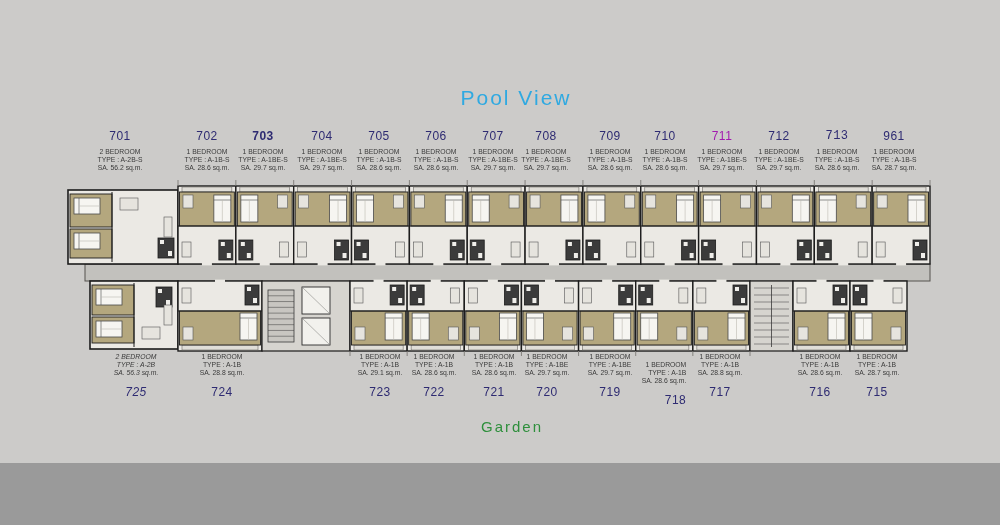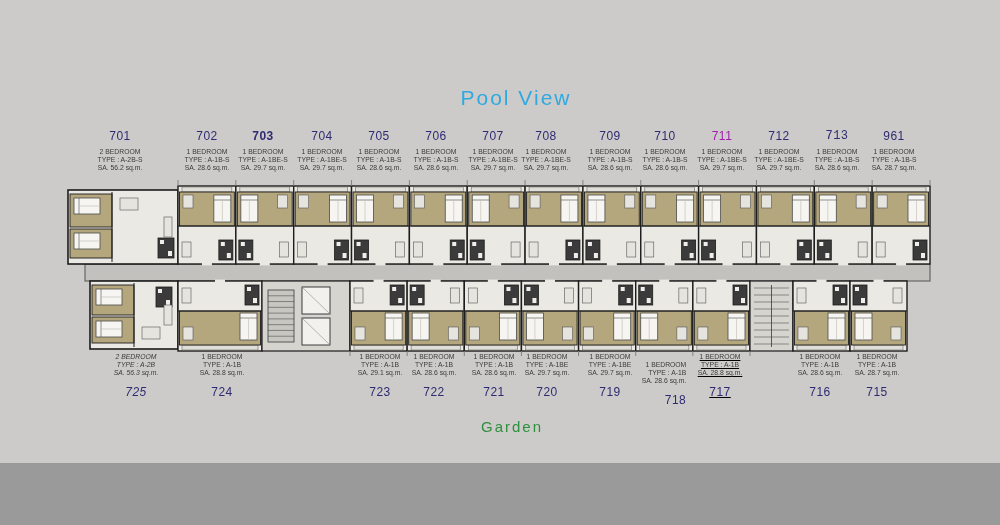--- a/index.html
+++ b/index.html
@@ -574,21 +574,21 @@
         <div class="unit-no" style="color: rgb(46, 43, 114);">719</div>
       </div>
       <div class="unit-label bottom" style="left: 664px; top: 361px; text-align: right;">
         <div class="unit-info">
           <div>1 BEDROOM</div>
           <div>TYPE : A-1B</div>
           <div>SA. 28.6 sq.m.</div>
         </div>
         <div class="unit-no" style="color: rgb(46, 43, 114);">718</div>
       </div>
-      <div class="unit-label bottom" style="left: 720px; top: 353px; text-decoration: underline;">
+      <div class="unit-label bottom" style="left: 720px; top: 353px;">
         <div class="unit-info">
           <div>1 BEDROOM</div>
           <div>TYPE : A-1B</div>
           <div>SA. 28.8 sq.m.</div>
         </div>
         <div class="unit-no" style="color: rgb(46, 43, 114);">717</div>
       </div>
       <div class="unit-label bottom" style="left: 820px; top: 353px;">
         <div class="unit-info">
           <div>1 BEDROOM</div>

